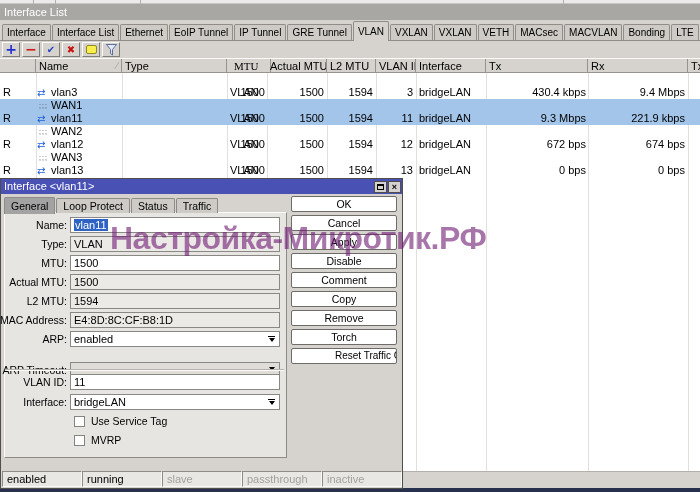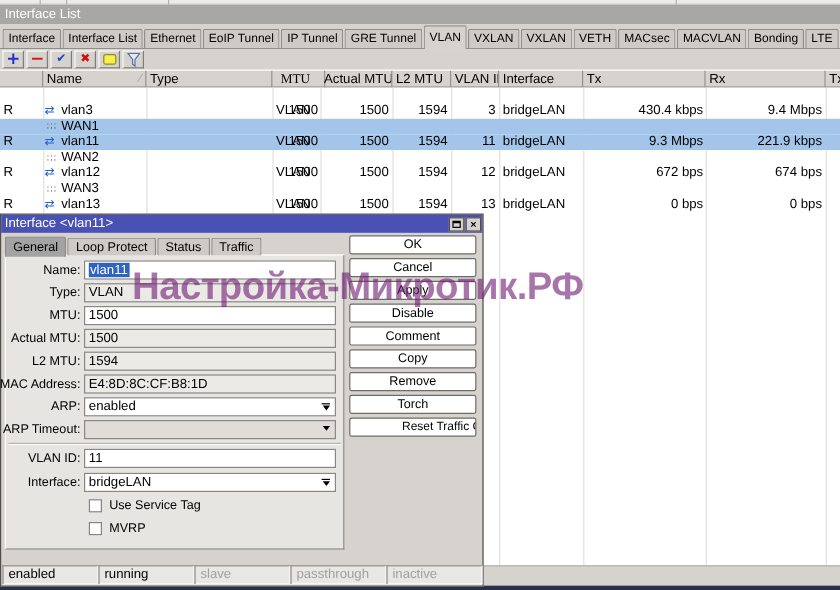--- a/index.html
+++ b/index.html
@@ -283,21 +283,21 @@
         <span class="flabel">MAC Address:</span>
         <span class="fbox ro">E4:8D:8C:CF:B8:1D</span>
       </div>
       <div class="frow" style="top:118px">
         <span class="flabel">ARP:</span>
         <span class="fbox"><span>enabled</span><span class="dd">
               <span class="bar"></span>
               <span class="tri"></span>
             </span></span>
       </div>
-      <div class="frow" style="top:137px">
+      <div class="frow" style="top:149px">
         <span class="flabel">ARP Timeout:</span>
         <span class="fbox dis"><span></span><span class="dd">
               <span class="tri"></span>
             </span></span>
       </div>
       <div class="fsep" style="top:156px"></div>
       <div class="frow" style="top:161px">
         <span class="flabel">VLAN ID:</span>
         <span class="fbox">11</span>
       </div>

